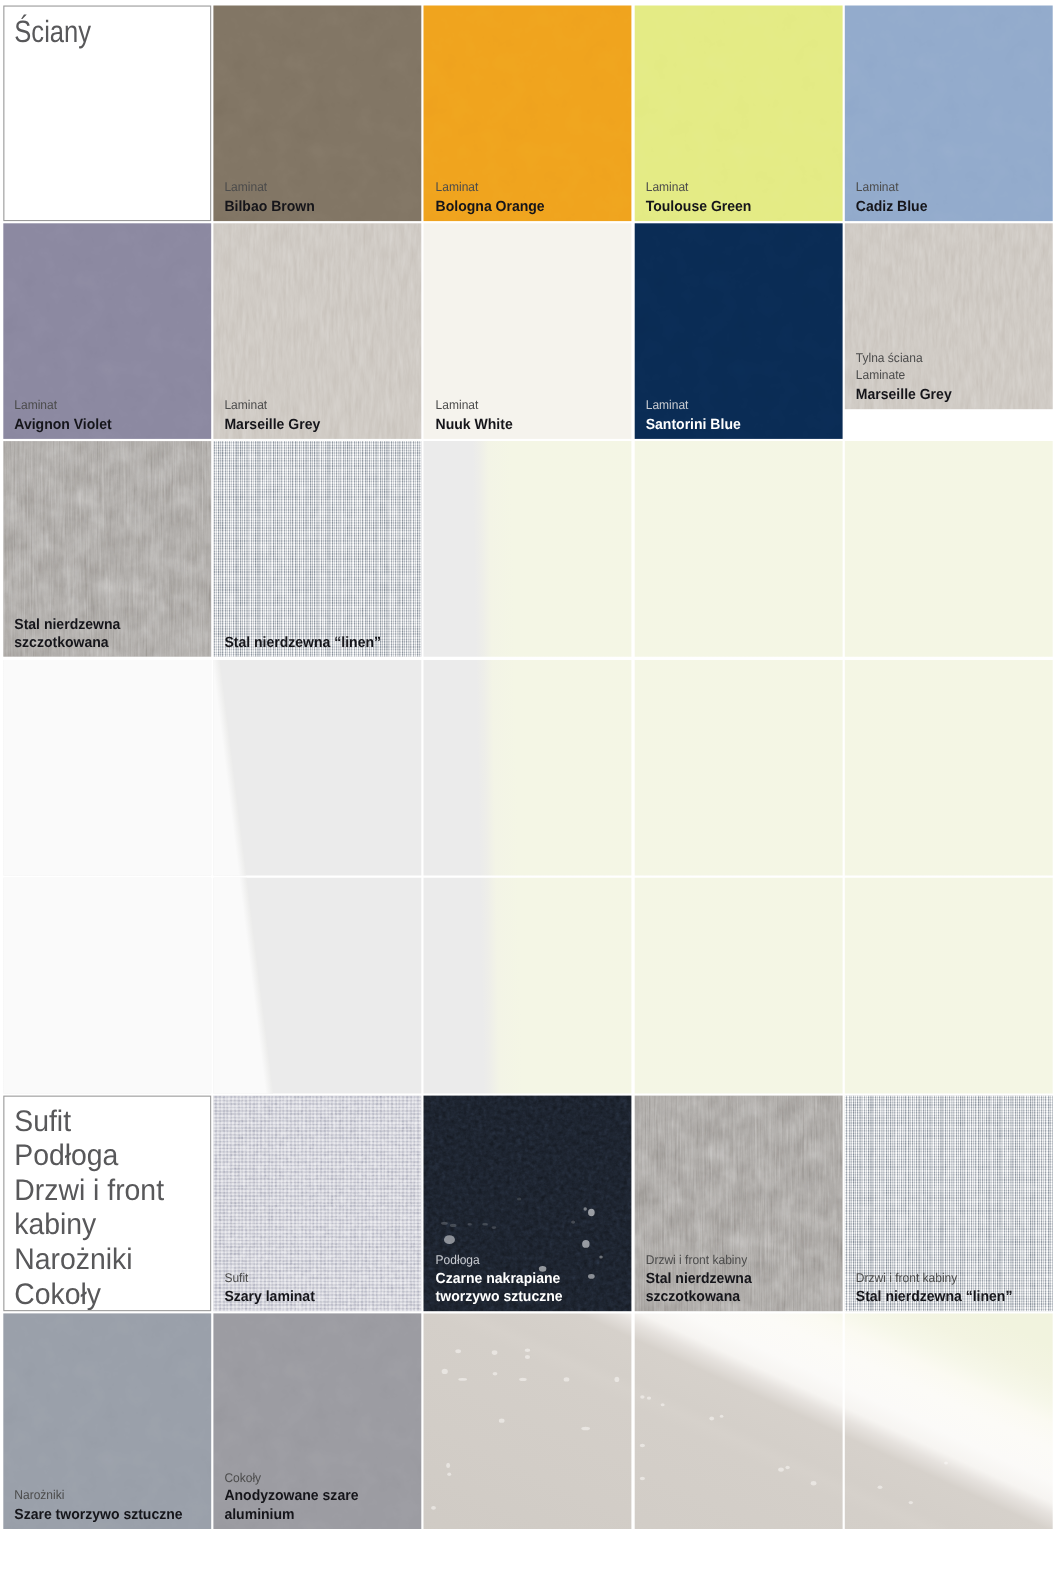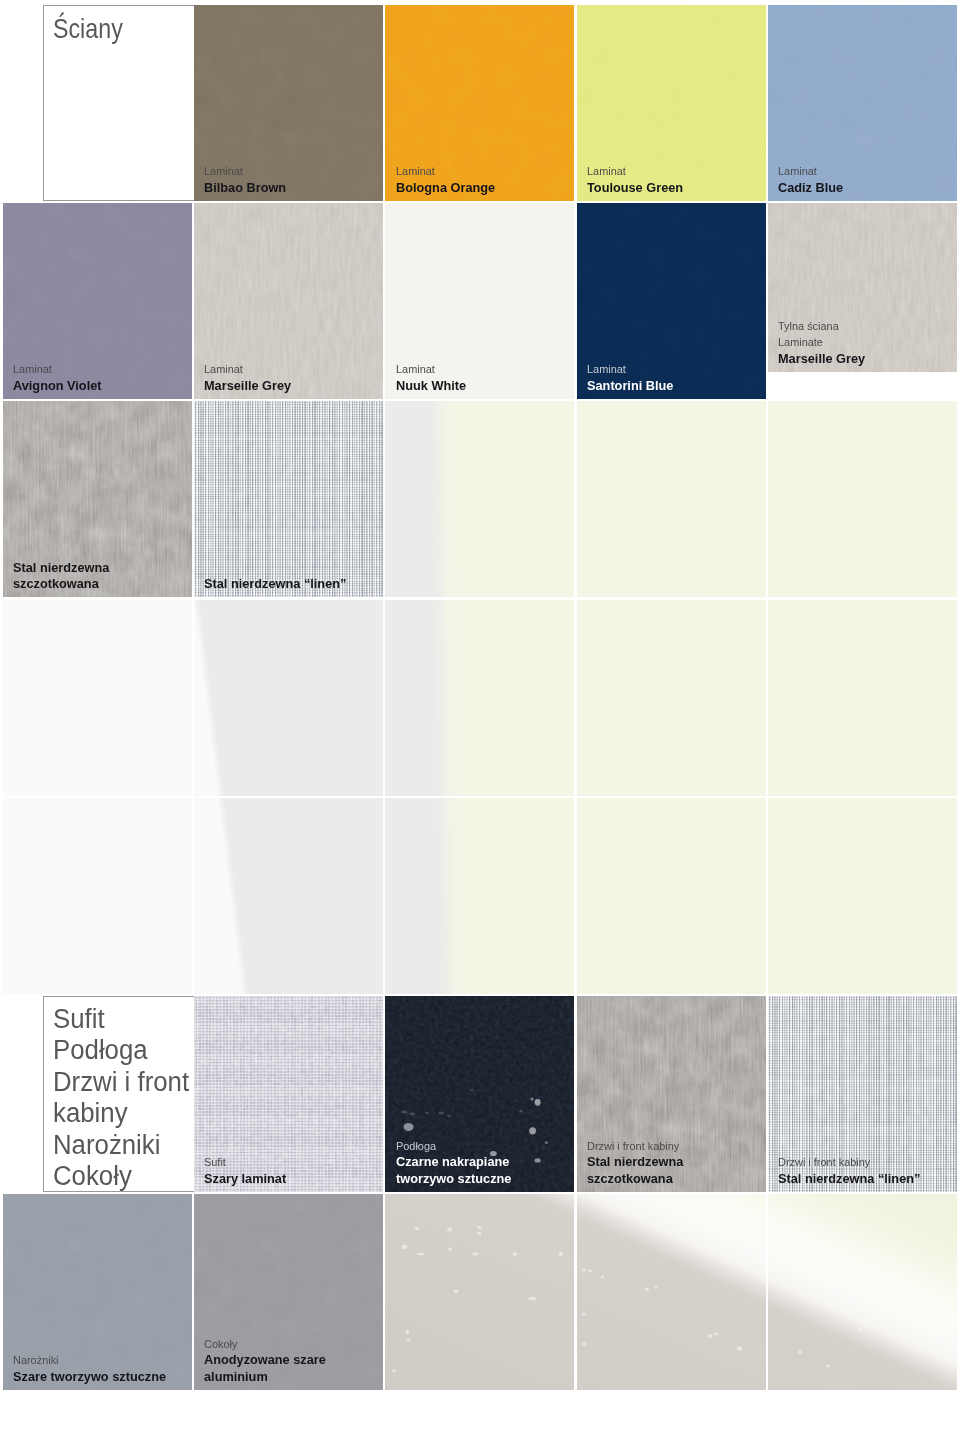--- a/index.html
+++ b/index.html
@@ -8,21 +8,21 @@
   .cell{position:absolute;overflow:hidden;box-sizing:border-box;}
   .tex{position:absolute;left:0;top:0;width:100%;height:100%;}
   .ov{position:absolute;left:0;top:0;width:100%;height:100%;mix-blend-mode:overlay;}
   .lbl{position:absolute;left:10.2px;bottom:5.3px;z-index:5;}
   .lbl .sub{font-size:11.5px;color:#4b4b4b;display:block;line-height:16.2px;
             transform:scaleX(.95);transform-origin:0 50%;white-space:nowrap;}
   .lbl .nm{font-size:13.4px;font-weight:bold;color:#15151a;display:block;line-height:16.2px;
            transform:scaleX(.952);transform-origin:0 50%;white-space:pre-line;}
   .lbl.light .sub{color:#c9ccd2;}
   .lbl.light .nm{color:#ffffff;}
-  .titlebox{border:1px solid #9a9a9a;background:#fff;margin-left:40px;}
+  .titlebox{border:1px solid #9a9a9a;background:#fff;}
   .titlebox .t{position:absolute;left:9px;top:7px;font-size:28px;color:#58585a;font-weight:400;line-height:1.175;white-space:pre-line;transform:scaleX(.83);transform-origin:0 0;}
   .footer{position:absolute;left:0;top:1400px;width:960px;height:32px;}
   .footer .pg{position:absolute;left:7.5px;top:6px;font-size:27.4px;color:#1c1c1c;font-weight:400;line-height:28.1px;transform:scaleX(.94);transform-origin:0 50%;}
   .footer .sep{position:absolute;left:72.5px;top:8.1px;width:1.2px;height:20.7px;background:#262626;}
   .nm.wrap{white-space:pre-line;}
   .titlebox .t2{font-size:27px;line-height:1.163;top:7px;left:9px;transform:scaleX(.955);}
   .tex.weave{
     background-image:
       repeating-linear-gradient(0deg, rgba(255,255,255,.28) 0, rgba(255,255,255,.28) 1.3px,
         rgba(118,122,140,.10) 1.8px, rgba(118,122,140,.10) 3.1px),

